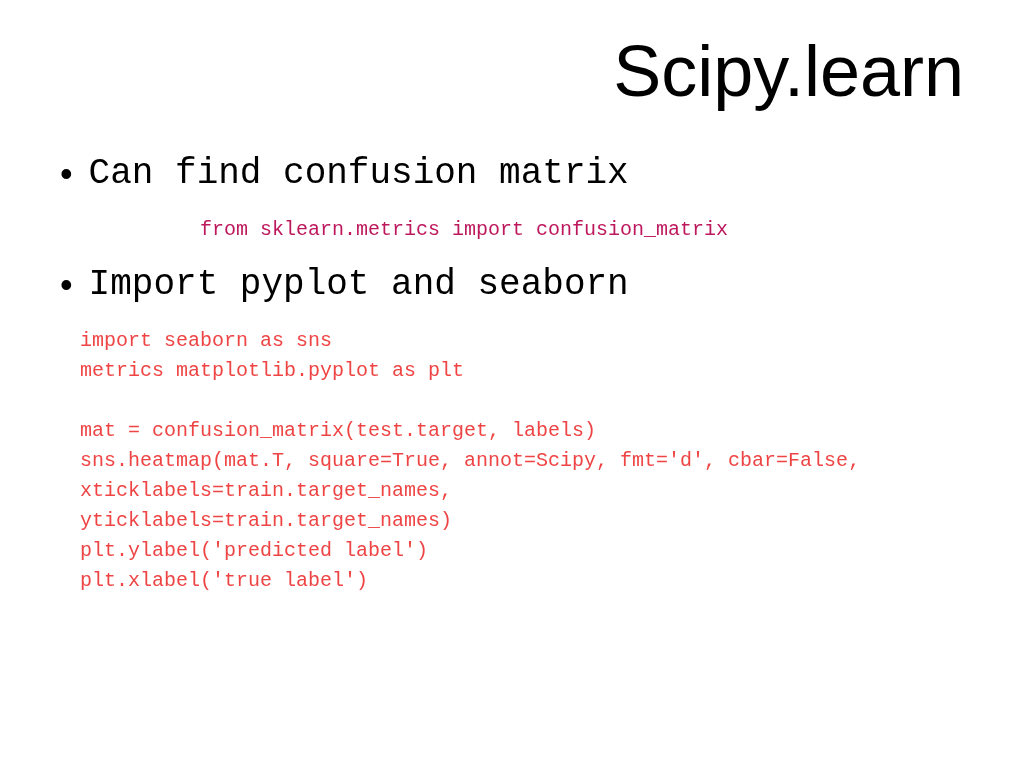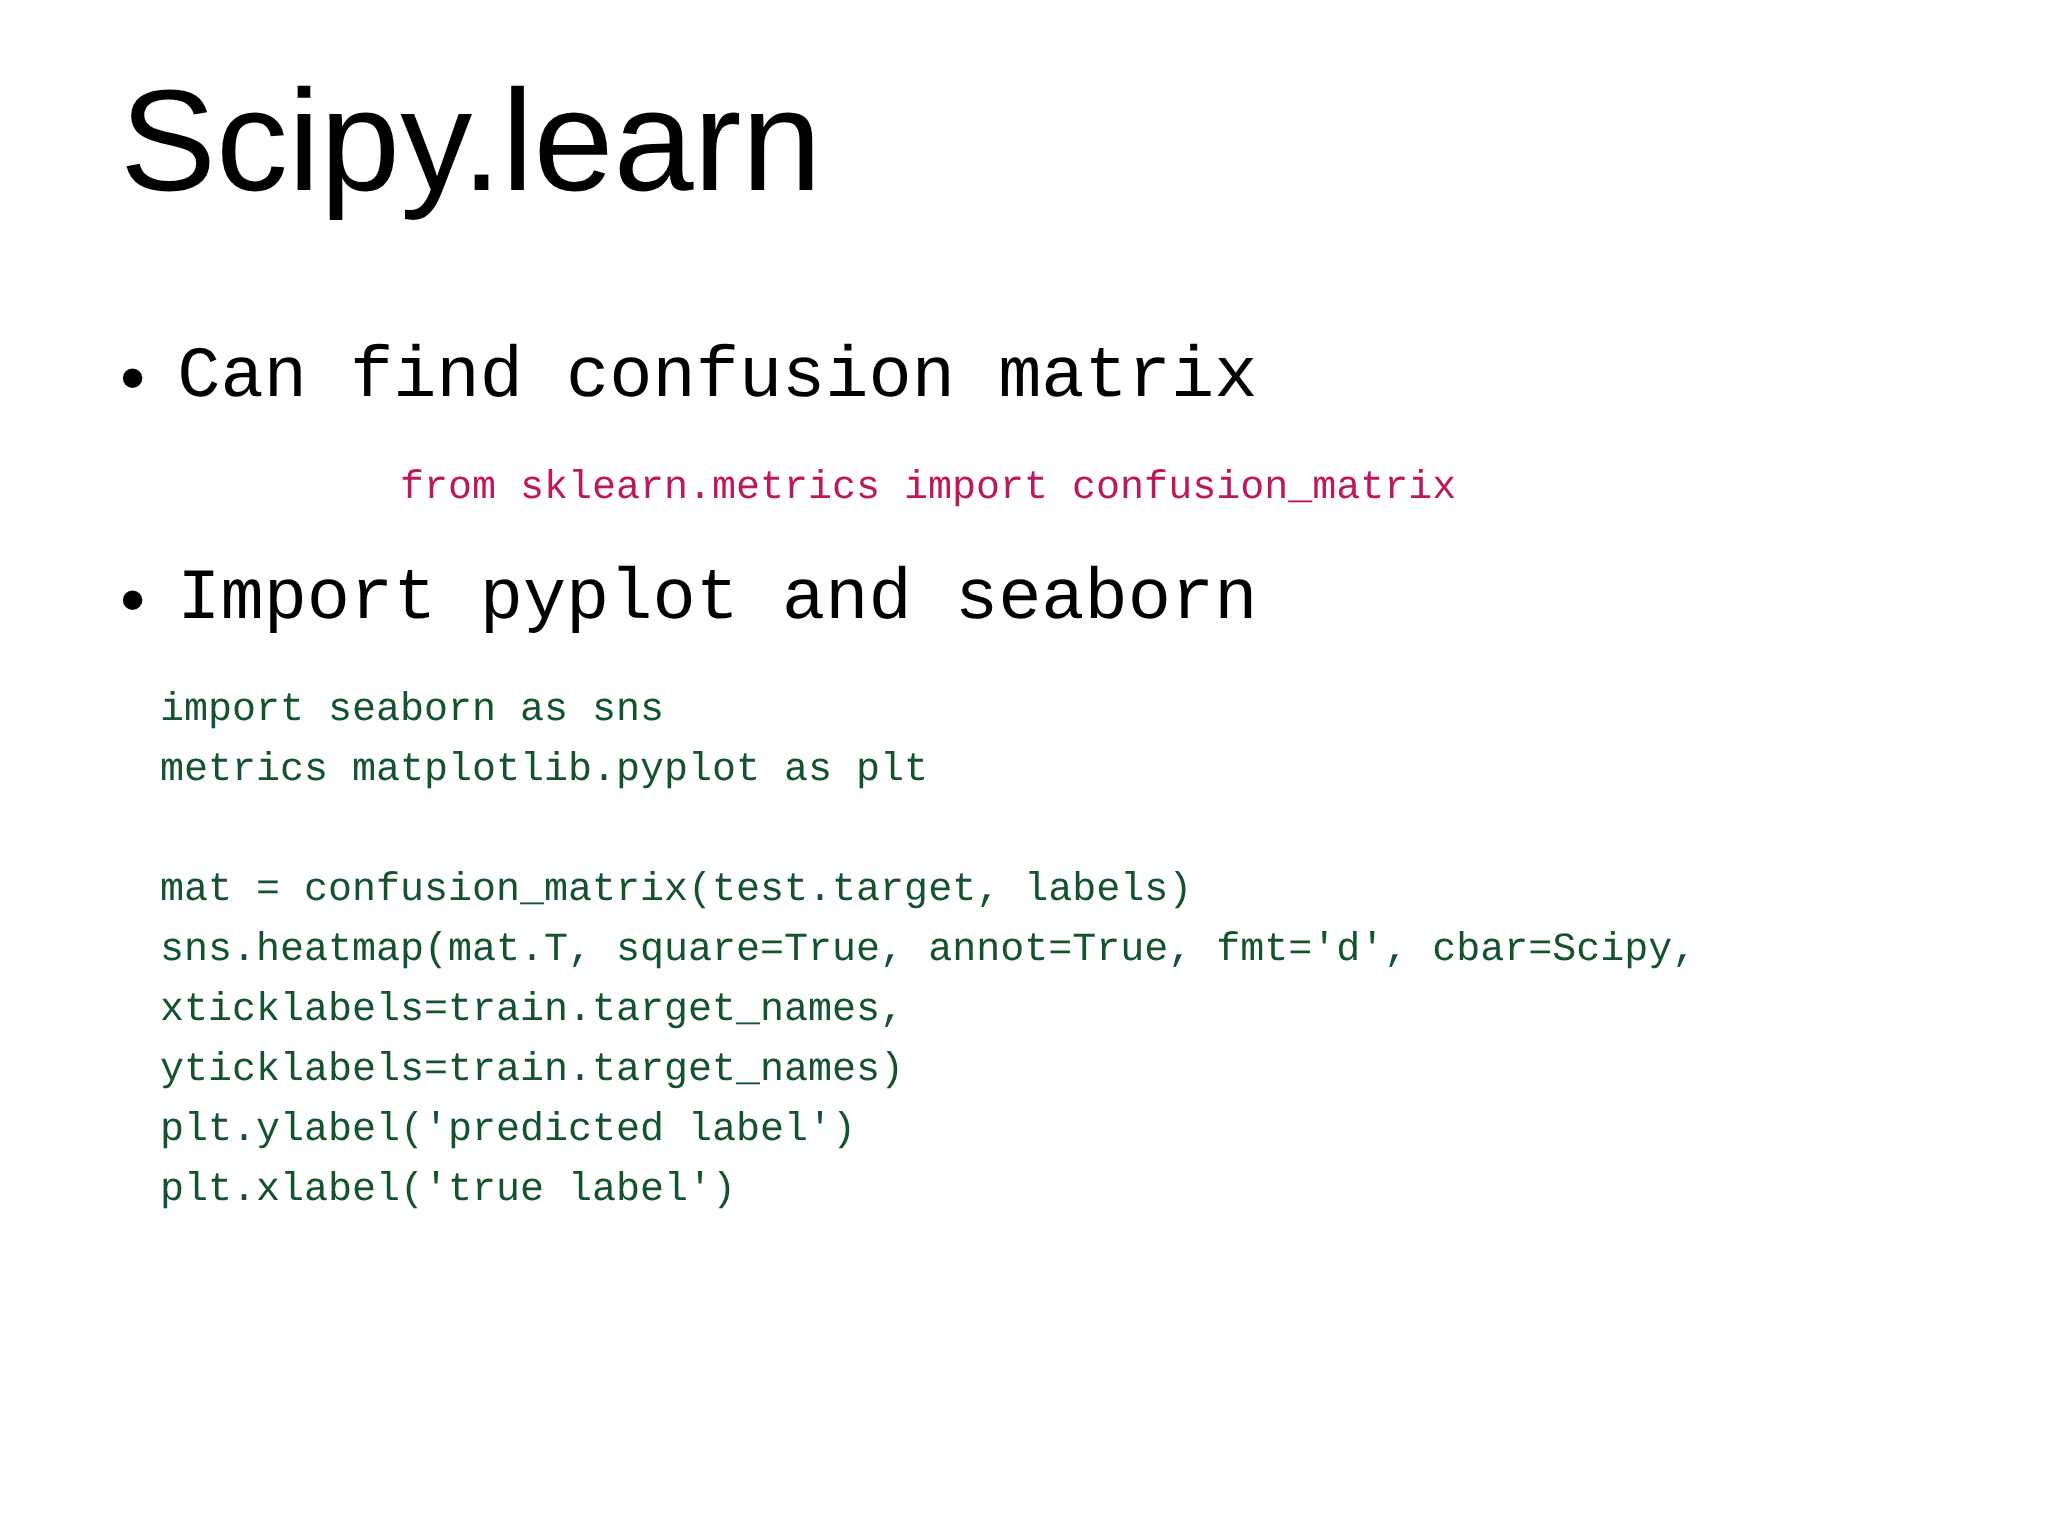--- a/index.html
+++ b/index.html
@@ -11,25 +11,25 @@
     body {
       background: #ffffff;
       font-family: Arial, Helvetica, sans-serif;
       width: 1024px;
       height: 768px;
       overflow: hidden;
       padding: 30px 60px;
     }
 
     .title {
-      text-align: left;
+      text-align: right;
       font-size: 72px;
       font-weight: normal;
       color: #000000;
-      margin-bottom: 55px;
+      margin-bottom: 40px;
       font-family: Arial, Helvetica, sans-serif;
     }
 
     .bullet-item {
       display: flex;
       align-items: flex-start;
       margin-bottom: 20px;
     }
 
     .bullet-dot {
@@ -50,21 +50,21 @@
       font-family: 'Courier New', Courier, monospace;
       font-size: 20px;
       color: #be185d;
       margin: 18px 0 18px 140px;
       line-height: 1.5;
     }
 
     .code-block-full {
       font-family: 'Courier New', Courier, monospace;
       font-size: 20px;
-      color: #14532d;
+      color: #ef4444;
       margin: 10px 0 10px 20px;
       line-height: 1.5;
     }
 
     .bullet-section {
       margin-bottom: 10px;
     }
   </style>
 </head>
 <body>
@@ -82,19 +82,19 @@
 <div class="bullet-section">
   <div class="bullet-item">
     <span class="bullet-dot">•</span>
     <span class="bullet-text">Import pyplot and seaborn</span>
   </div>
   <div class="code-block-full">
     <div>import seaborn as sns</div>
     <div>metrics matplotlib.pyplot as plt</div>
     <div>&nbsp;</div>
     <div>mat = confusion_matrix(test.target, labels)</div>
-    <div>sns.heatmap(mat.T, square=True, annot=True, fmt='d', cbar=Scipy,</div>
+    <div>sns.heatmap(mat.T, square=True, annot=Scipy, fmt='d', cbar=False,</div>
     <div>            xticklabels=train.target_names,</div>
     <div>            yticklabels=train.target_names)</div>
     <div>plt.ylabel('predicted label')</div>
     <div>plt.xlabel('true label')</div>
   </div>
 </div>
 
 </body></html>

